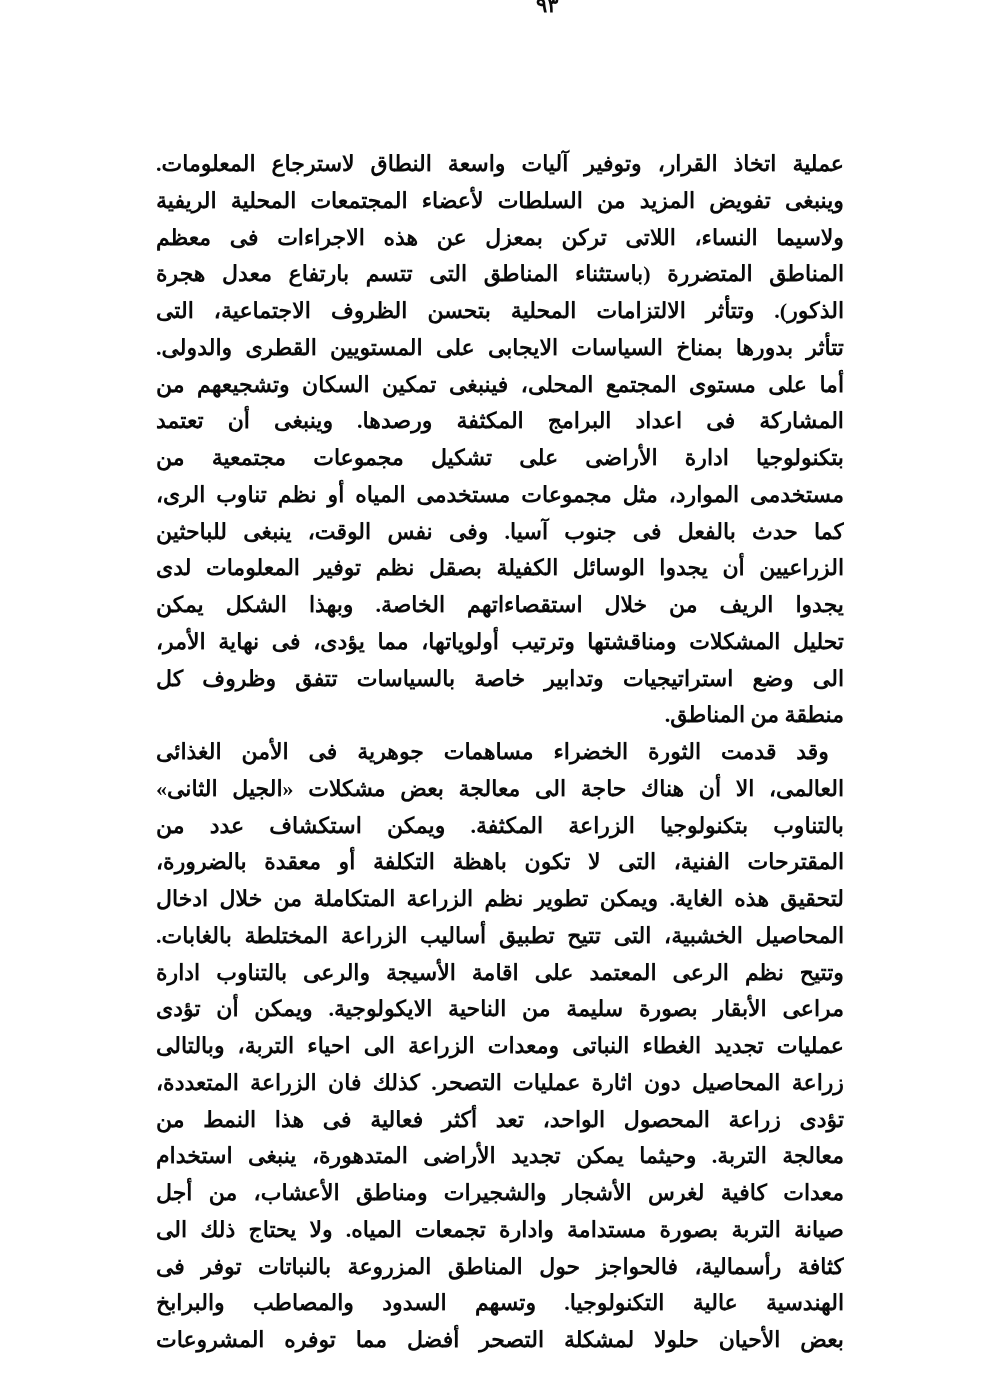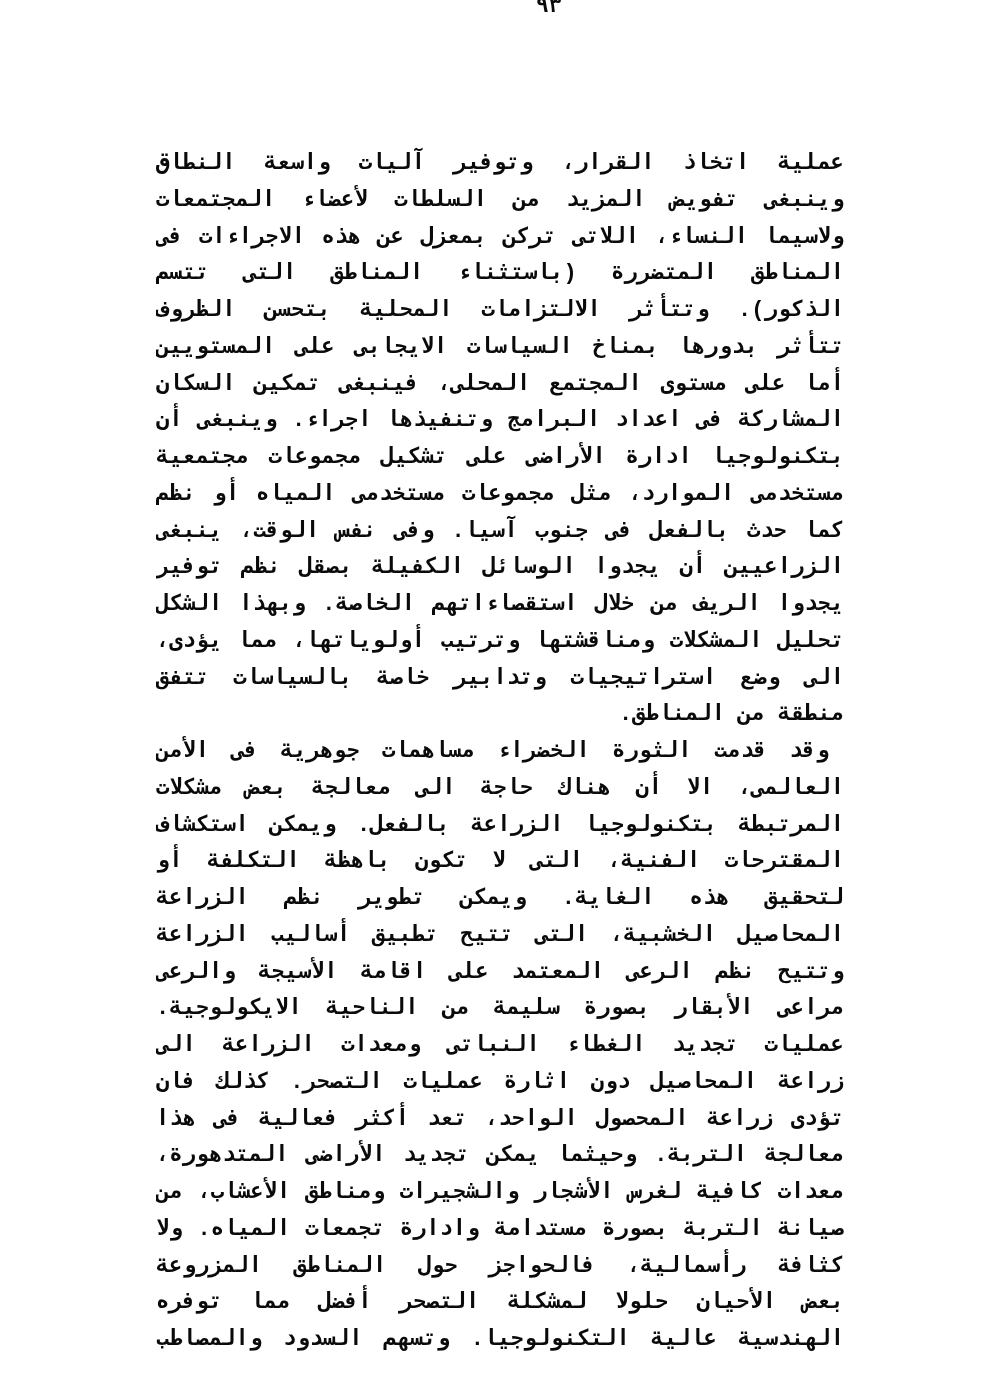--- a/index.html
+++ b/index.html
@@ -2,21 +2,21 @@
 <html lang="ar" dir="rtl"><head>
 <meta charset="utf-8">
 <style>
   html, body { margin: 0; padding: 0; background: #ffffff; }
   .page {
     position: relative;
     width: 1000px;
     height: 1397px;
     background: #ffffff;
     overflow: hidden;
-    font-family: Liberation Mono, monospace;
+    font-family: Liberation Serif, serif;
     color: #0a0a0a;
   }
   .page-number {
     position: absolute;
     top: -7px;
     left: 536px;
     font-size: 21px;
     font-weight: 700;
     direction: rtl;
     color: #0a0a0a;
@@ -54,43 +54,43 @@
   <div class="page-number">٩٣</div>
   <div class="text-block" id="text-block">
       <div class="paragraph">
         <div class="line" dir="rtl">عملية اتخاذ القرار، وتوفير آليات واسعة النطاق لاسترجاع المعلومات.</div>
         <div class="line" dir="rtl">وينبغى تفويض المزيد من السلطات لأعضاء المجتمعات المحلية الريفية</div>
         <div class="line" dir="rtl">ولاسيما النساء، اللاتى تركن بمعزل عن هذه الاجراءات فى معظم</div>
         <div class="line" dir="rtl">المناطق المتضررة (باستثناء المناطق التى تتسم بارتفاع معدل هجرة</div>
         <div class="line" dir="rtl">الذكور). وتتأثر الالتزامات المحلية بتحسن الظروف الاجتماعية، التى</div>
         <div class="line" dir="rtl">تتأثر بدورها بمناخ السياسات الايجابى على المستويين القطرى والدولى.</div>
         <div class="line" dir="rtl">أما على مستوى المجتمع المحلى، فينبغى تمكين السكان وتشجيعهم من</div>
-        <div class="line" dir="rtl">المشاركة فى اعداد البرامج وتنفيذها اجراء. وينبغى أن تعتمد</div>
+        <div class="line" dir="rtl">المشاركة فى اعداد البرامج المكثفة ورصدها. وينبغى أن تعتمد</div>
         <div class="line" dir="rtl">بتكنولوجيا ادارة الأراضى على تشكيل مجموعات مجتمعية من</div>
         <div class="line" dir="rtl">مستخدمى الموارد، مثل مجموعات مستخدمى المياه أو نظم تناوب الرى،</div>
         <div class="line" dir="rtl">كما حدث بالفعل فى جنوب آسيا. وفى نفس الوقت، ينبغى للباحثين</div>
         <div class="line" dir="rtl">الزراعيين أن يجدوا الوسائل الكفيلة بصقل نظم توفير المعلومات لدى</div>
         <div class="line" dir="rtl">يجدوا الريف من خلال استقصاءاتهم الخاصة. وبهذا الشكل يمكن</div>
         <div class="line" dir="rtl">تحليل المشكلات ومناقشتها وترتيب أولوياتها، مما يؤدى، فى نهاية الأمر،</div>
         <div class="line" dir="rtl">الى وضع استراتيجيات وتدابير خاصة بالسياسات تتفق وظروف كل</div>
         <div class="line para-end" dir="rtl">منطقة من المناطق.</div>
       </div>
       <div class="paragraph">
         <div class="line indented" dir="rtl">وقد قدمت الثورة الخضراء مساهمات جوهرية فى الأمن الغذائى</div>
         <div class="line" dir="rtl">العالمى، الا أن هناك حاجة الى معالجة بعض مشكلات «الجيل الثانى»</div>
-        <div class="line" dir="rtl">المرتبطة بتكنولوجيا الزراعة بالفعل. ويمكن استكشاف عدد من</div>
+        <div class="line" dir="rtl">بالتناوب بتكنولوجيا الزراعة المكثفة. ويمكن استكشاف عدد من</div>
         <div class="line" dir="rtl">المقترحات الفنية، التى لا تكون باهظة التكلفة أو معقدة بالضرورة،</div>
         <div class="line" dir="rtl">لتحقيق هذه الغاية. ويمكن تطوير نظم الزراعة المتكاملة من خلال ادخال</div>
         <div class="line" dir="rtl">المحاصيل الخشبية، التى تتيح تطبيق أساليب الزراعة المختلطة بالغابات.</div>
         <div class="line" dir="rtl">وتتيح نظم الرعى المعتمد على اقامة الأسيجة والرعى بالتناوب ادارة</div>
         <div class="line" dir="rtl">مراعى الأبقار بصورة سليمة من الناحية الايكولوجية. ويمكن أن تؤدى</div>
         <div class="line" dir="rtl">عمليات تجديد الغطاء النباتى ومعدات الزراعة الى احياء التربة، وبالتالى</div>
         <div class="line" dir="rtl">زراعة المحاصيل دون اثارة عمليات التصحر. كذلك فان الزراعة المتعددة،</div>
         <div class="line" dir="rtl">تؤدى زراعة المحصول الواحد، تعد أكثر فعالية فى هذا النمط من</div>
         <div class="line" dir="rtl">معالجة التربة. وحيثما يمكن تجديد الأراضى المتدهورة، ينبغى استخدام</div>
         <div class="line" dir="rtl">معدات كافية لغرس الأشجار والشجيرات ومناطق الأعشاب، من أجل</div>
         <div class="line" dir="rtl">صيانة التربة بصورة مستدامة وادارة تجمعات المياه. ولا يحتاج ذلك الى</div>
         <div class="line" dir="rtl">كثافة رأسمالية، فالحواجز حول المناطق المزروعة بالنباتات توفر فى</div>
+        <div class="line" dir="rtl">الهندسية عالية التكنولوجيا. وتسهم السدود والمصاطب والبرابخ</div>
         <div class="line" dir="rtl">بعض الأحيان حلولا لمشكلة التصحر أفضل مما توفره المشروعات</div>
-        <div class="line" dir="rtl">الهندسية عالية التكنولوجيا. وتسهم السدود والمصاطب والبرابخ</div>
       </div>
     </div>
 </div>
 
 </body></html>

